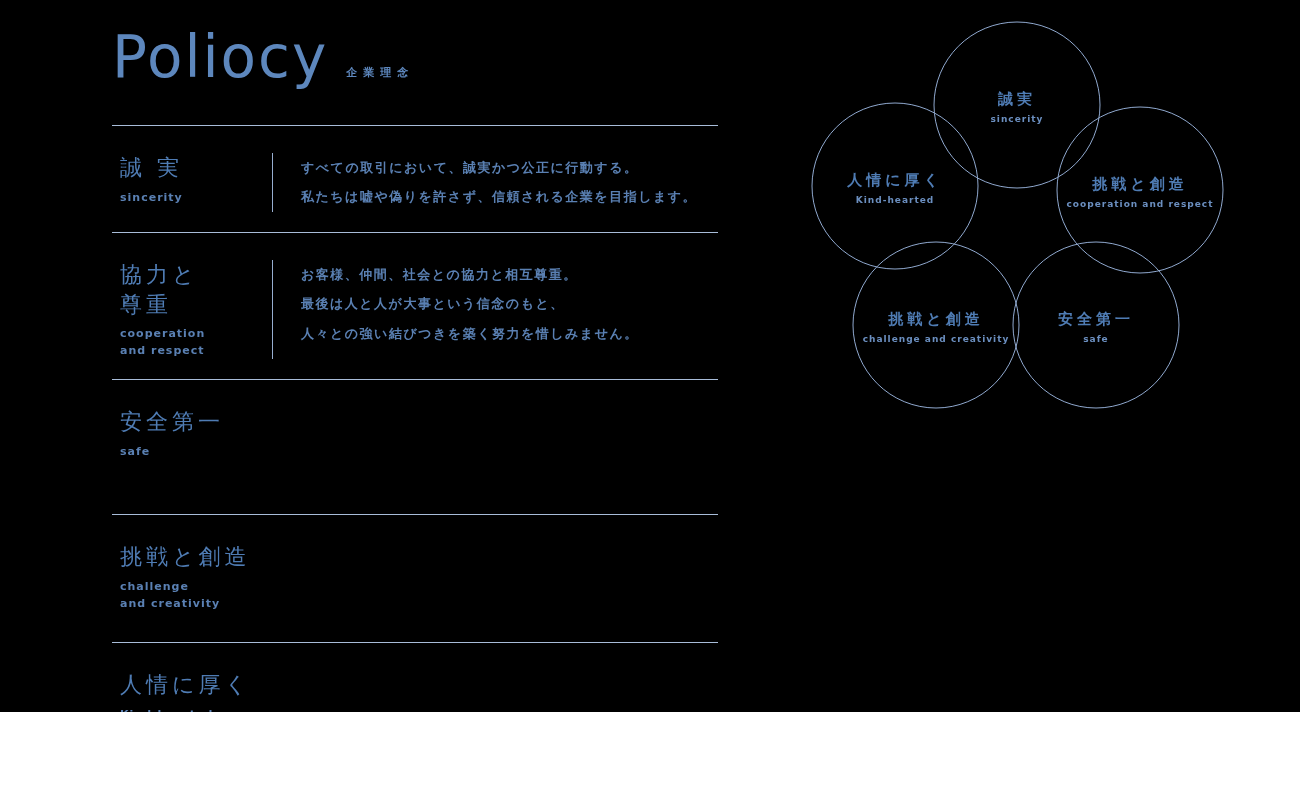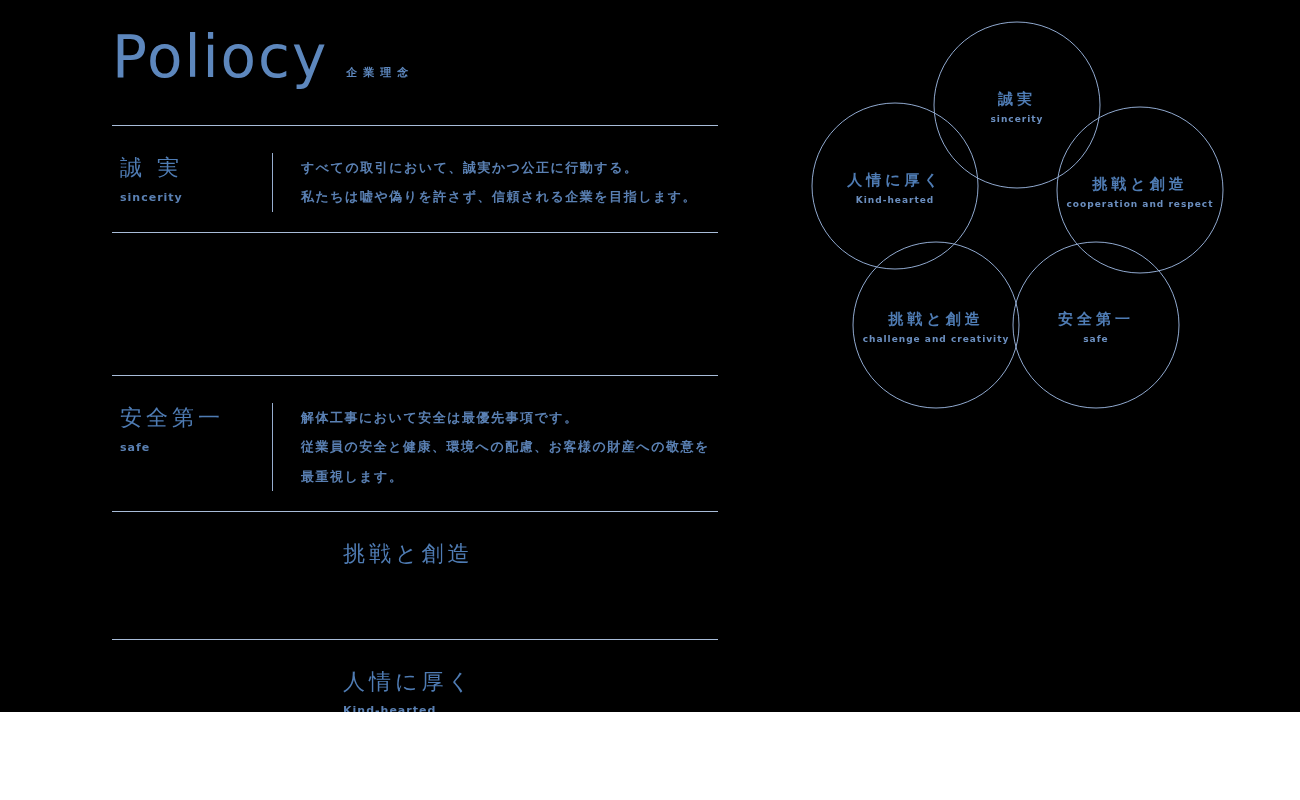--- a/index.html
+++ b/index.html
@@ -47,21 +47,20 @@
     left: 112px;
     top: 125px;
     width: 606px;
     border-bottom: 1px solid #a8bcd8;
   }
   .principle {
     display: flex;
     box-sizing: border-box;
     border-top: 1px solid #a8bcd8;
     padding: 27px 0 20px;
-    justify-content: center;
   }
   .principle:nth-child(1) { min-height: 107px; }
   .principle:nth-child(2) { min-height: 143px; }
   .principle:nth-child(3) { min-height: 135px; }
   .principle:nth-child(4) { min-height: 128px; }
   .principle:nth-child(5) { min-height: 132px; }
 
   .p-head {
     box-sizing: border-box;
     width: 160px;
@@ -156,35 +155,43 @@
     <article class="principle">
       <div class="p-head">
         <h2 class="p-title">誠 実</h2>
         <div class="p-sub">sincerity</div>
       </div>
       <div class="p-body">すべての取引において、誠実かつ公正に行動する。
 私たちは嘘や偽りを許さず、信頼される企業を目指します。</div>
     </article>
 
     <article class="principle">
+      <div class="p-head">
+        <h2 class="p-title">協力と
+尊重</h2>
+        <div class="p-sub">cooperation
+and respect</div>
+      </div>
+      <div class="p-body">お客様、仲間、社会との協力と相互尊重。
+最後は人と人が大事という信念のもと、
+人々との強い結びつきを築く努力を惜しみません。</div>
     </article>
 
     <article class="principle">
       <div class="p-head">
         <h2 class="p-title">安全第一</h2>
         <div class="p-sub">safe</div>
       </div>
-      <div class="p-body">解体工事において安全は最優先事項です。
-従業員の安全と健康、環境への配慮、お客様の財産への敬意を
-最重視します。</div>
     </article>
 
     <article class="principle">
       <div class="p-head">
         <h2 class="p-title">挑戦と創造</h2>
+        <div class="p-sub">challenge
+and creativity</div>
       </div>
     </article>
 
     <article class="principle">
       <div class="p-head">
         <h2 class="p-title">人情に厚く</h2>
         <div class="p-sub">Kind-hearted</div>
       </div>
     </article>
 

